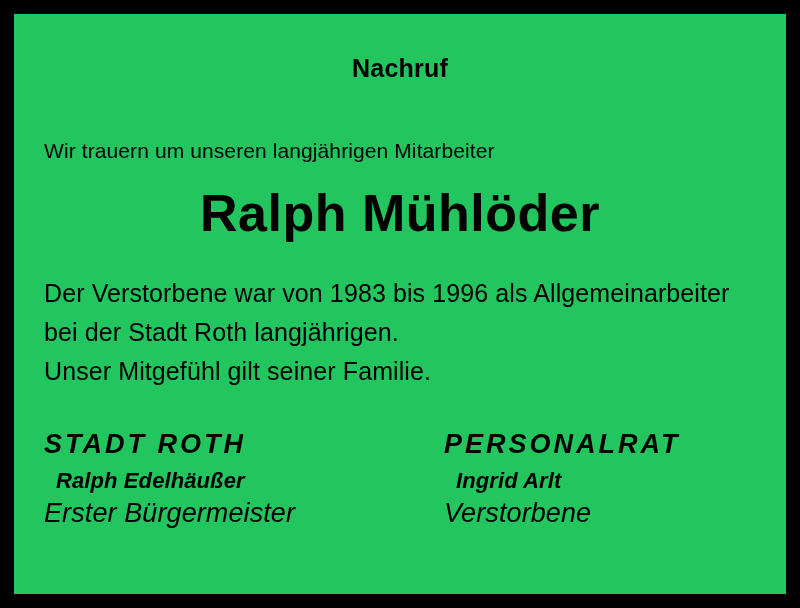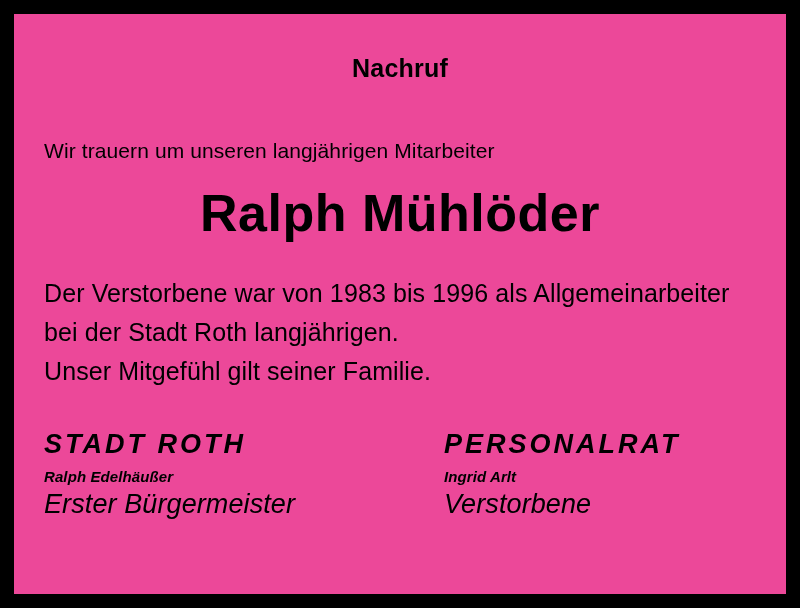--- a/index.html
+++ b/index.html
@@ -12,21 +12,21 @@
     height: 608px;
     font-family: "Liberation Sans", sans-serif;
     color: #000000;
     overflow: hidden;
   }
   .obituary {
     box-sizing: border-box;
     width: 800px;
     height: 608px;
     border: 14px solid #000000;
-    background: #ec4899;
+    background: #22c55e;
     padding: 26px 30px 18px 30px;
     position: relative;
   }
   .heading {
     text-align: center;
     font-size: 25px;
     font-weight: bold;
     letter-spacing: 0.2px;
     margin: 14px 0 0 0;
   }
@@ -64,23 +64,23 @@
   .sig-col.left {
     width: 400px;
   }
   .sig-org {
     font-size: 27px;
     font-weight: bold;
     letter-spacing: 3px;
     margin: 0 0 8px 0;
   }
   .sig-person {
-    font-size: 15px;
+    font-size: 22px;
     font-weight: bold;
-    margin: 0 0 4px 0;
+    margin: 0 0 4px 12px;
     letter-spacing: 0.1px;
   }
   .sig-role {
     font-size: 27px;
     font-weight: normal;
     margin: 0;
     letter-spacing: 0.1px;
   }
 </style>
 </head>

